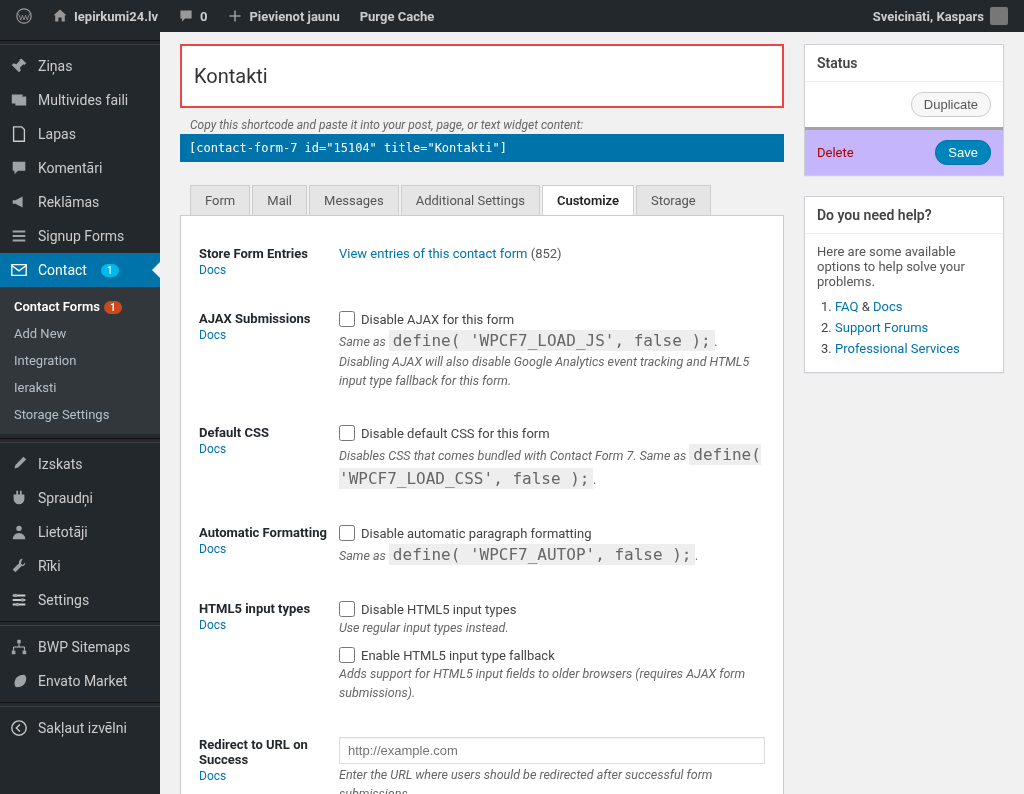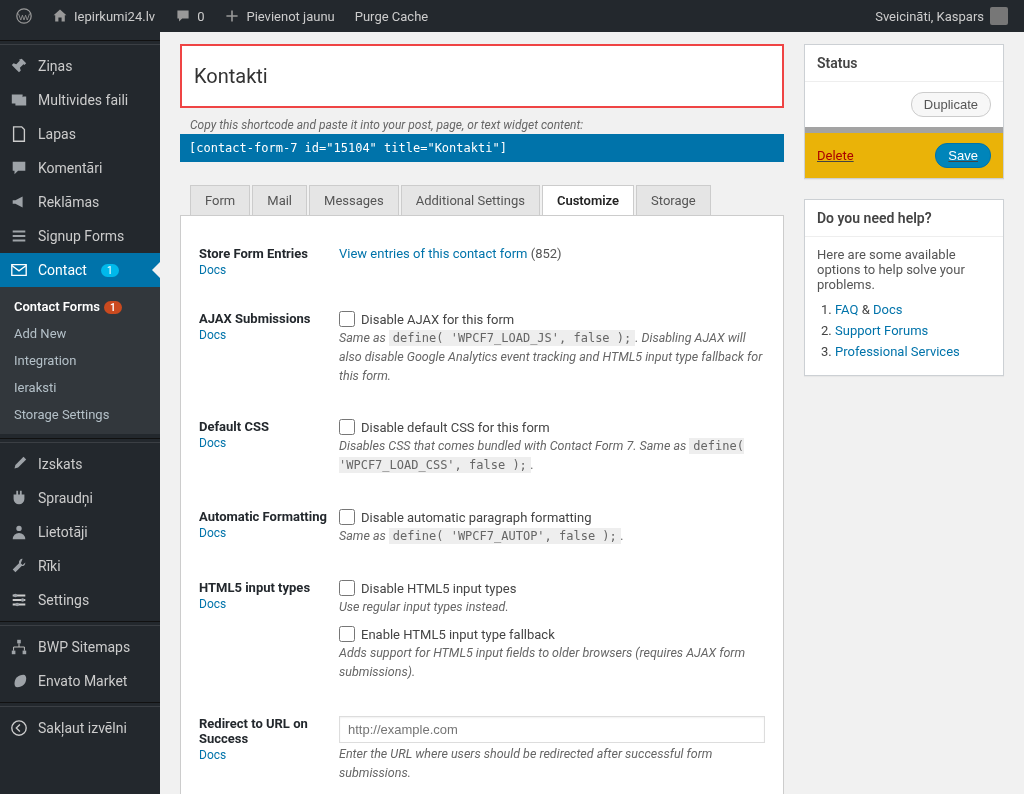--- a/index.html
+++ b/index.html
@@ -3,21 +3,21 @@
 <meta charset="utf-8">
 <style>
 *{box-sizing:border-box;margin:0;padding:0;}
 body{font-family:-apple-system,BlinkMacSystemFont,"Segoe UI",Roboto,sans-serif;font-size:13px;color:#444;background:#f1f1f1;}
 a{color:#0073aa;text-decoration:none;}
 
 
 #adminbar{position:fixed;top:0;left:0;right:0;height:32px;background:#23282d;color:#ccc;display:flex;align-items:center;padding:0 8px;font-size:13px;z-index:100;}
 #adminbar .ab-left{display:flex;align-items:center;gap:4px;}
 #adminbar .ab-right{margin-left:auto;display:flex;align-items:center;gap:8px;}
-#adminbar .ab-item{padding:12px 8px;height:32px;display:flex;align-items:center;gap:6px;color:#ccc;cursor:pointer;}
+#adminbar .ab-item{padding:12px 8px;height:32px;display:flex;align-items:center;gap:6px;color:#ccc;cursor:pointer;font-weight:bold;}
 #adminbar svg{width:16px;height:16px;fill:#999;}
 .avatar{width:18px;height:18px;background:#777;border-radius:2px;}
 
 
 #adminmenu{position:fixed;top:32px;left:0;bottom:0;width:160px;background:#23282d;color:#eee;padding-top:4px;overflow:hidden;}
 .menu-item{display:flex;align-items:center;gap:10px;padding:8px 10px;color:#ccc;font-size:14px;cursor:pointer;}
 .menu-item svg{width:18px;height:18px;fill:#9ea3a8;flex-shrink:0;}
 .menu-item.current{background:#0073aa;color:#fff;position:relative;}
 .menu-item.current svg{fill:#fff;}
 .menu-item.current::after{content:"";position:absolute;right:0;top:50%;margin-top:-8px;border:8px solid transparent;border-right-color:#f1f1f1;}
@@ -42,21 +42,21 @@
 .tab{background:#e5e5e5;border:1px solid #ccc;padding:7px 14px;font-size:13px;color:#555;cursor:pointer;margin-right:2px;position:relative;top:1px;}
 .tab.active{background:#fff;border-bottom:1px solid #fff;color:#222;font-weight:600;}
 .tab-panel{background:#fff;border:1px solid #ccc;padding:14px 18px 24px;}
 
 .field-row{display:flex;align-items:flex-start;gap:10px;margin:0;padding:16px 0 18px 0;}
 .field-label{width:130px;flex-shrink:0;font-weight:700;color:#23282d;font-size:13px;}
 .field-label .docs{display:block;font-weight:400;font-size:12px;margin-top:2px;}
 .field-ctrl{flex:1;color:#444;}
 .field-ctrl label{display:block;margin-bottom:2px;}
 .field-desc{font-style:italic;color:#666;font-size:12.5px;line-height:1.5;margin-top:2px;}
-.field-desc code, .field-ctrl code{font-family:Consolas,monospace;background:#eee;padding:1px 4px;font-style:normal;font-size:12px;}
+.field-desc code, .field-ctrl code{font-family:Consolas,monospace;background:#eee;padding:1px 4px;font-style:normal;font-size:16px;}
 input[type=checkbox]{width:16px;height:16px;margin-right:6px;vertical-align:-3px;accent-color:#0073aa;}
 input[type=text]{width:100%;max-width:500px;border:1px solid #ddd;padding:5px 8px;font-size:13px;box-shadow:inset 0 1px 2px rgba(0,0,0,.06);}
 
 .count-txt{color:#555;}
 
 
 .postbox{background:#fff;border:1px solid #ccd0d4;box-shadow:0 1px 1px rgba(0,0,0,.04);margin-bottom:20px;}
 .postbox h3{font-size:14px;font-weight:600;padding:10px 12px;border-bottom:1px solid #eee;}
 .postbox .inside{padding:10px 12px;font-size:13px;}
 .button{display:inline-block;background:#f7f7f7;border:1px solid #ccc;padding:4px 12px;font-size:13px;border-radius:12px;cursor:pointer;color:#555;}
@@ -290,21 +290,21 @@
       </div>
 
     </div>
 
   </div>
 
   <div class="side-col">
     <div class="postbox">
       <h3>Status</h3>
       <div class="inside" style="text-align:right;"><button class="button">Duplicate</button></div>
-      <div class="inside" style="display:flex;justify-content:space-between;align-items:center;border-top:6px solid #a3a3a3;background:#eab308;text-decoration:underline;">
+      <div class="inside" style="display:flex;justify-content:space-between;align-items:center;border-top:3px solid #a3a3a3;background:#c4b5fd;">
         <a href="#" class="delete-link">Delete</a>
         <button class="button button-primary">Save</button>
       </div>
     </div>
     <div class="postbox">
       <h3>Do you need help?</h3>
       <div class="inside">
         <p style="margin-bottom:10px;color:#555;">Here are some available options to help solve your problems.</p>
         <ol class="help-list">
           <li><a href="#">FAQ</a><span> &amp; </span><a href="#">Docs</a></li>

